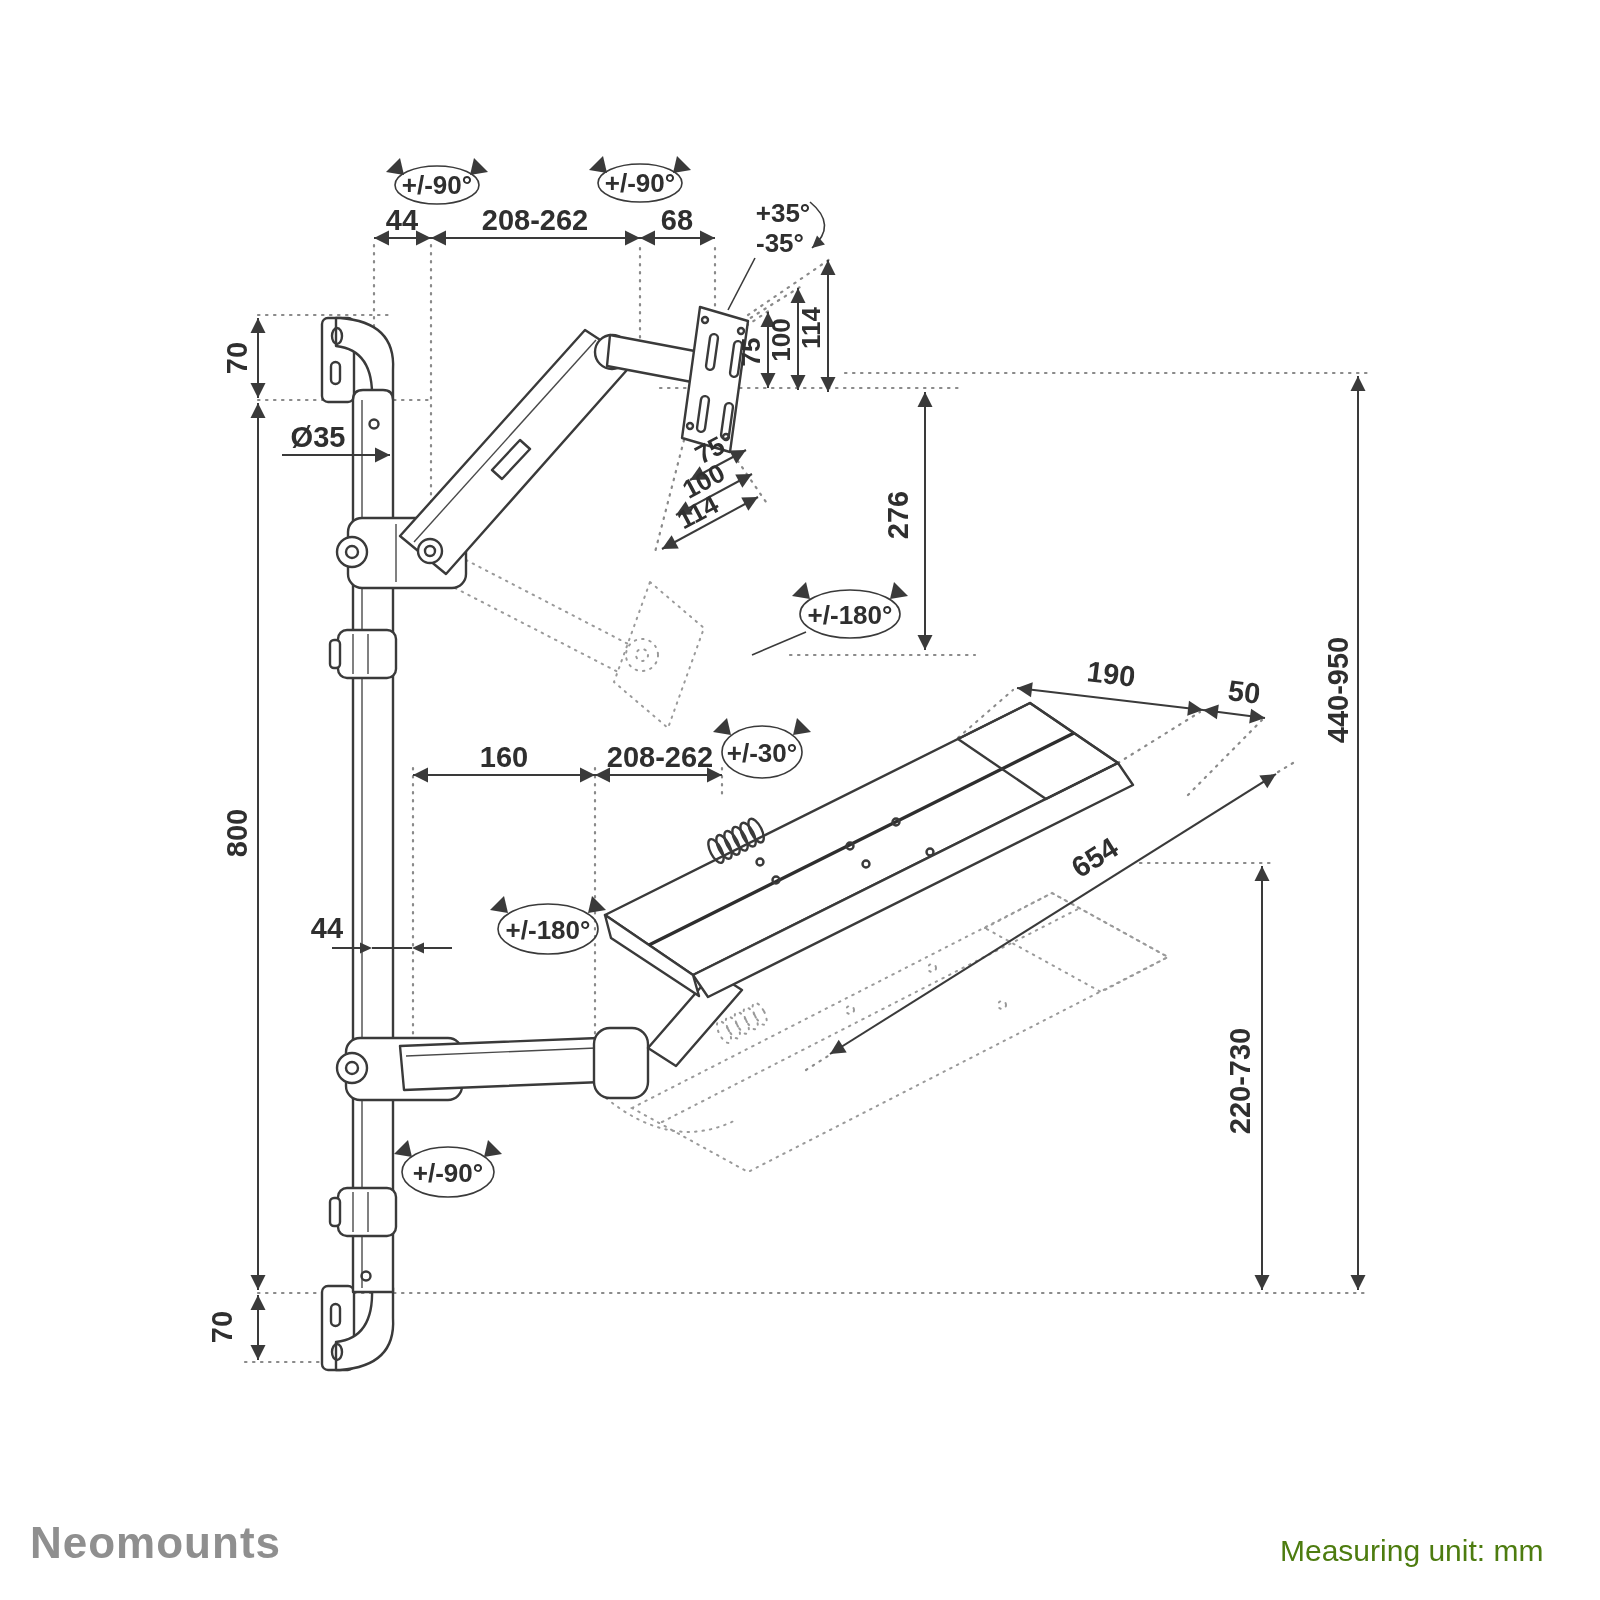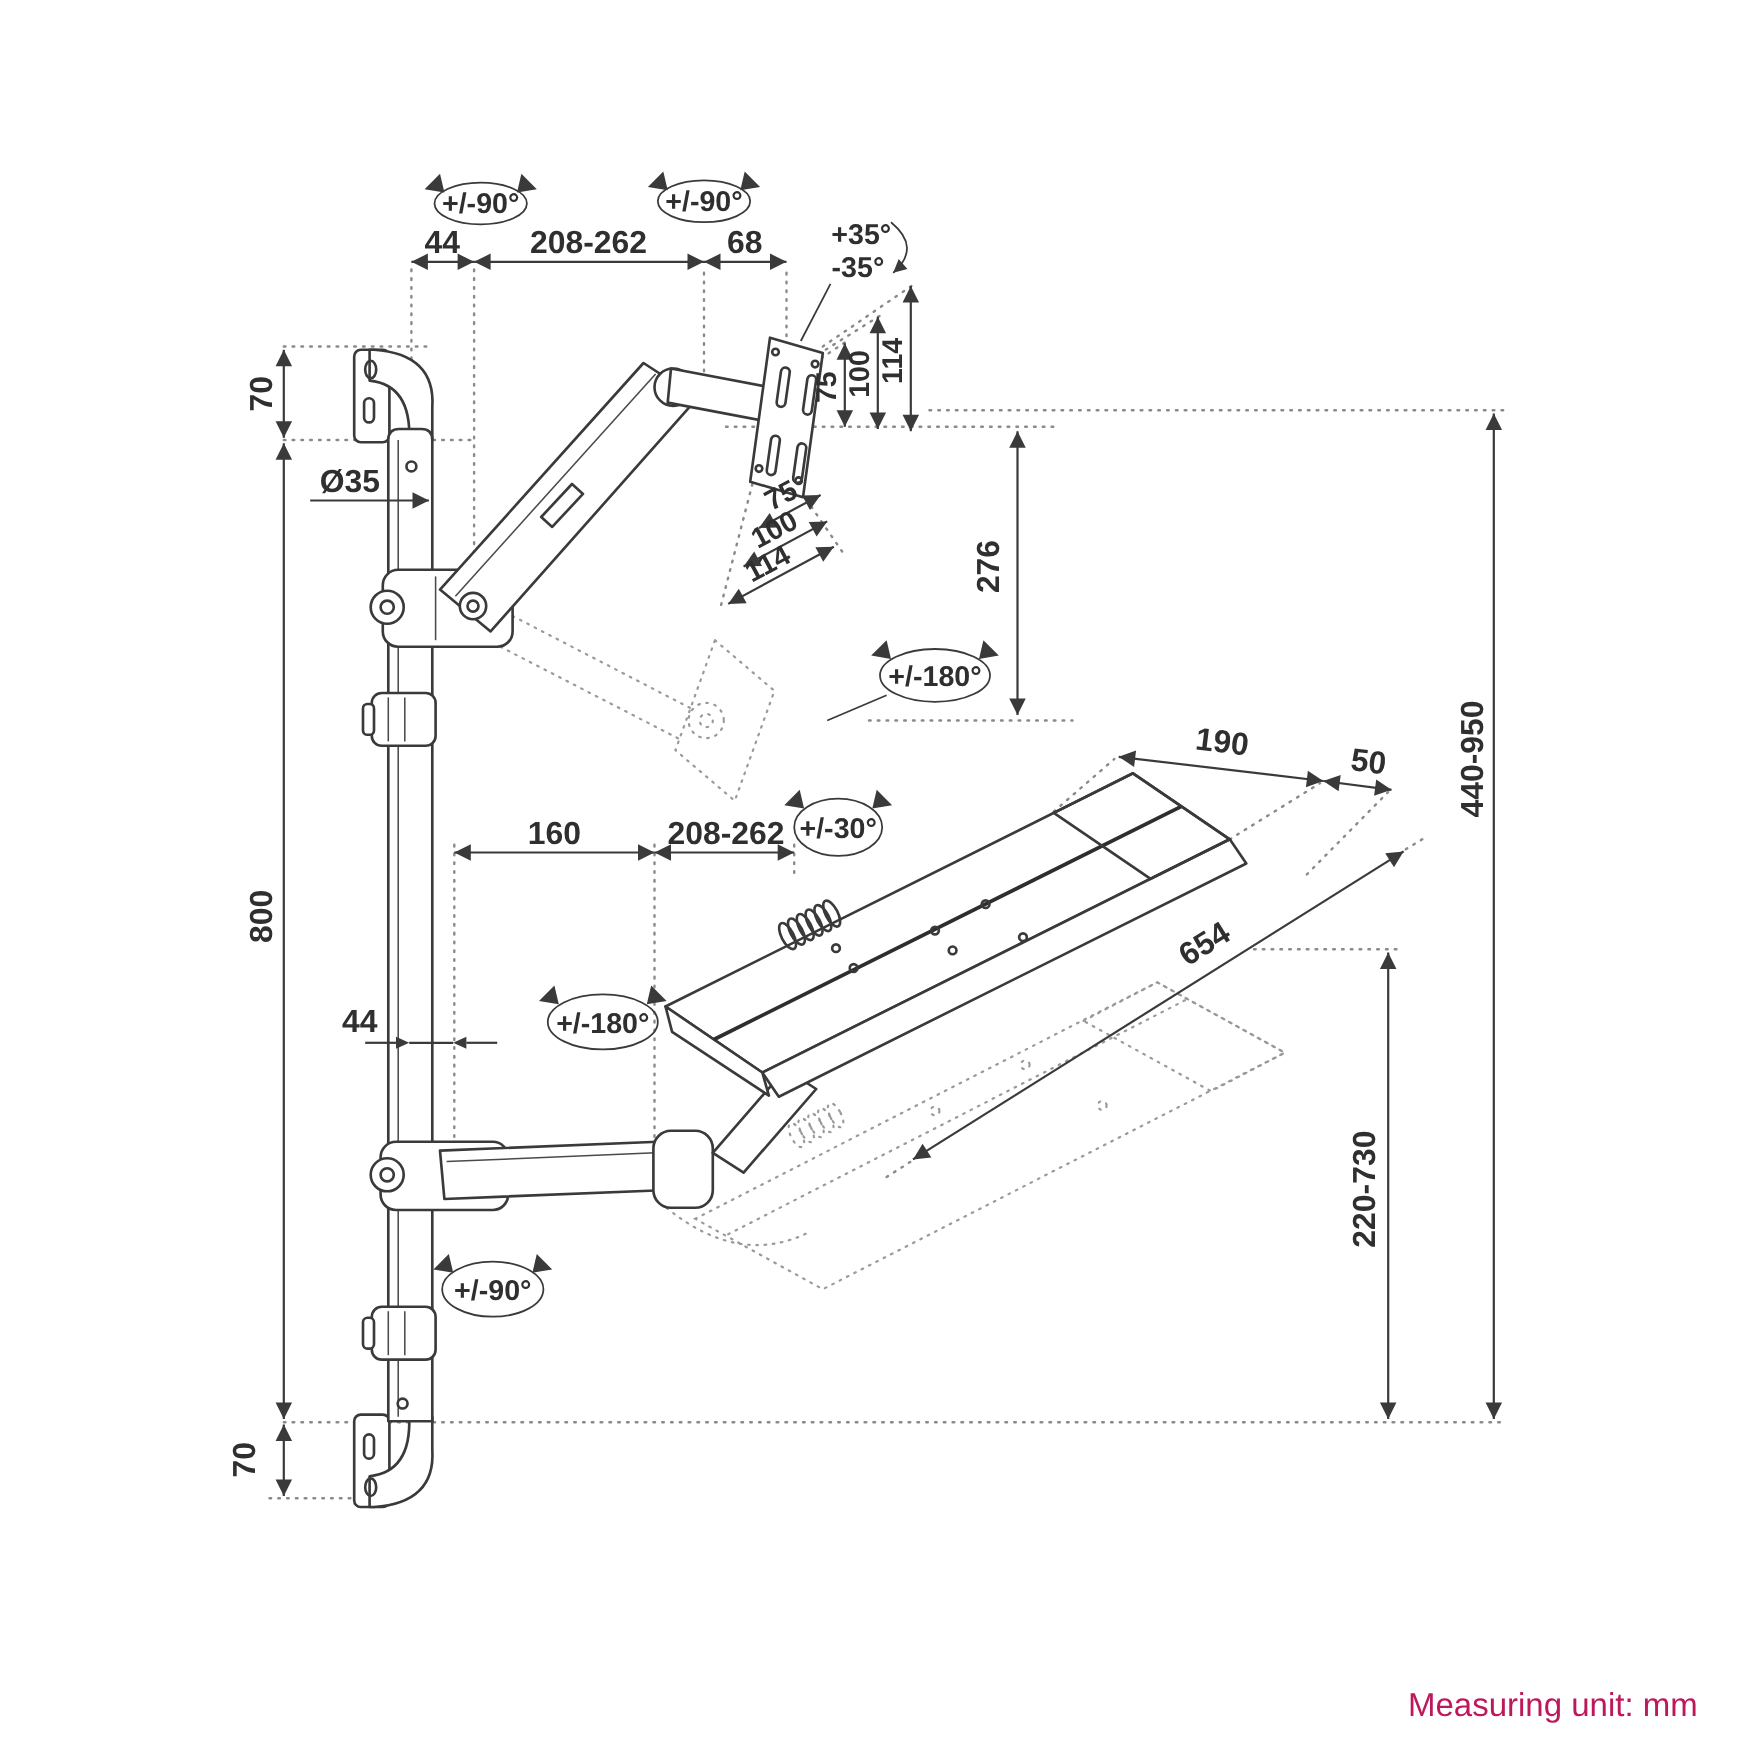--- a/index.html
+++ b/index.html
@@ -15,21 +15,21 @@
   .dot         { fill:none;    stroke:#8a8a8a; stroke-width:2.2; stroke-linecap:round;
                  stroke-dasharray:1.5 6.5; }
   .ghost       { fill:none;    stroke:#9a9a9a; stroke-width:2;   stroke-linecap:round;
                  stroke-dasharray:1.5 6; }
   .lbl   { font:bold 29px "Liberation Sans", sans-serif; fill:#2f2f2f; }
   .lbl-s { font:bold 26px "Liberation Sans", sans-serif; fill:#2f2f2f; }
   .arrowfill { fill:#3a3a3a; stroke:none; }
   .brand { position:absolute; left:30px; top:1518px; font:700 44px "Liberation Sans", sans-serif;
            color:#8f8f8f; letter-spacing:1px; }
   .unit  { position:absolute; left:1280px; top:1534px; font:400 30px "Liberation Sans", sans-serif;
-           color:#be185d; white-space:nowrap; }
+           color:#4d7c0f; white-space:nowrap; }
 </style>
 </head>
 <body>
 
 <div class="stage">
 <svg width="1600" height="1600" viewBox="0 0 1600 1600">
   <defs>
     <marker id="mA" viewBox="0 0 12 12" refX="11" refY="6" markerWidth="9" markerHeight="9" orient="auto-start-reverse">
       <path d="M1,1 L11,6 L1,11 z" fill="#3a3a3a"></path>
     </marker>
@@ -307,14 +307,15 @@
   </g>
 
   <g>
     <line class="dim" x1="1358" y1="376" x2="1358" y2="1290" marker-start="url(#mA)" marker-end="url(#mA)"></line>
     <text class="lbl" x="1348" y="690" text-anchor="middle" transform="rotate(-90 1348 690)">440-950</text>
     <line class="dim" x1="1262" y1="866" x2="1262" y2="1290" marker-start="url(#mA)" marker-end="url(#mA)"></line>
     <text class="lbl" x="1250" y="1081" text-anchor="middle" transform="rotate(-90 1250 1081)">220-730</text>
   </g>
 </svg>
 
+<div class="brand">Neomounts</div>
 <div class="unit">Measuring unit: mm</div>
 </div>
 
 </body></html>

